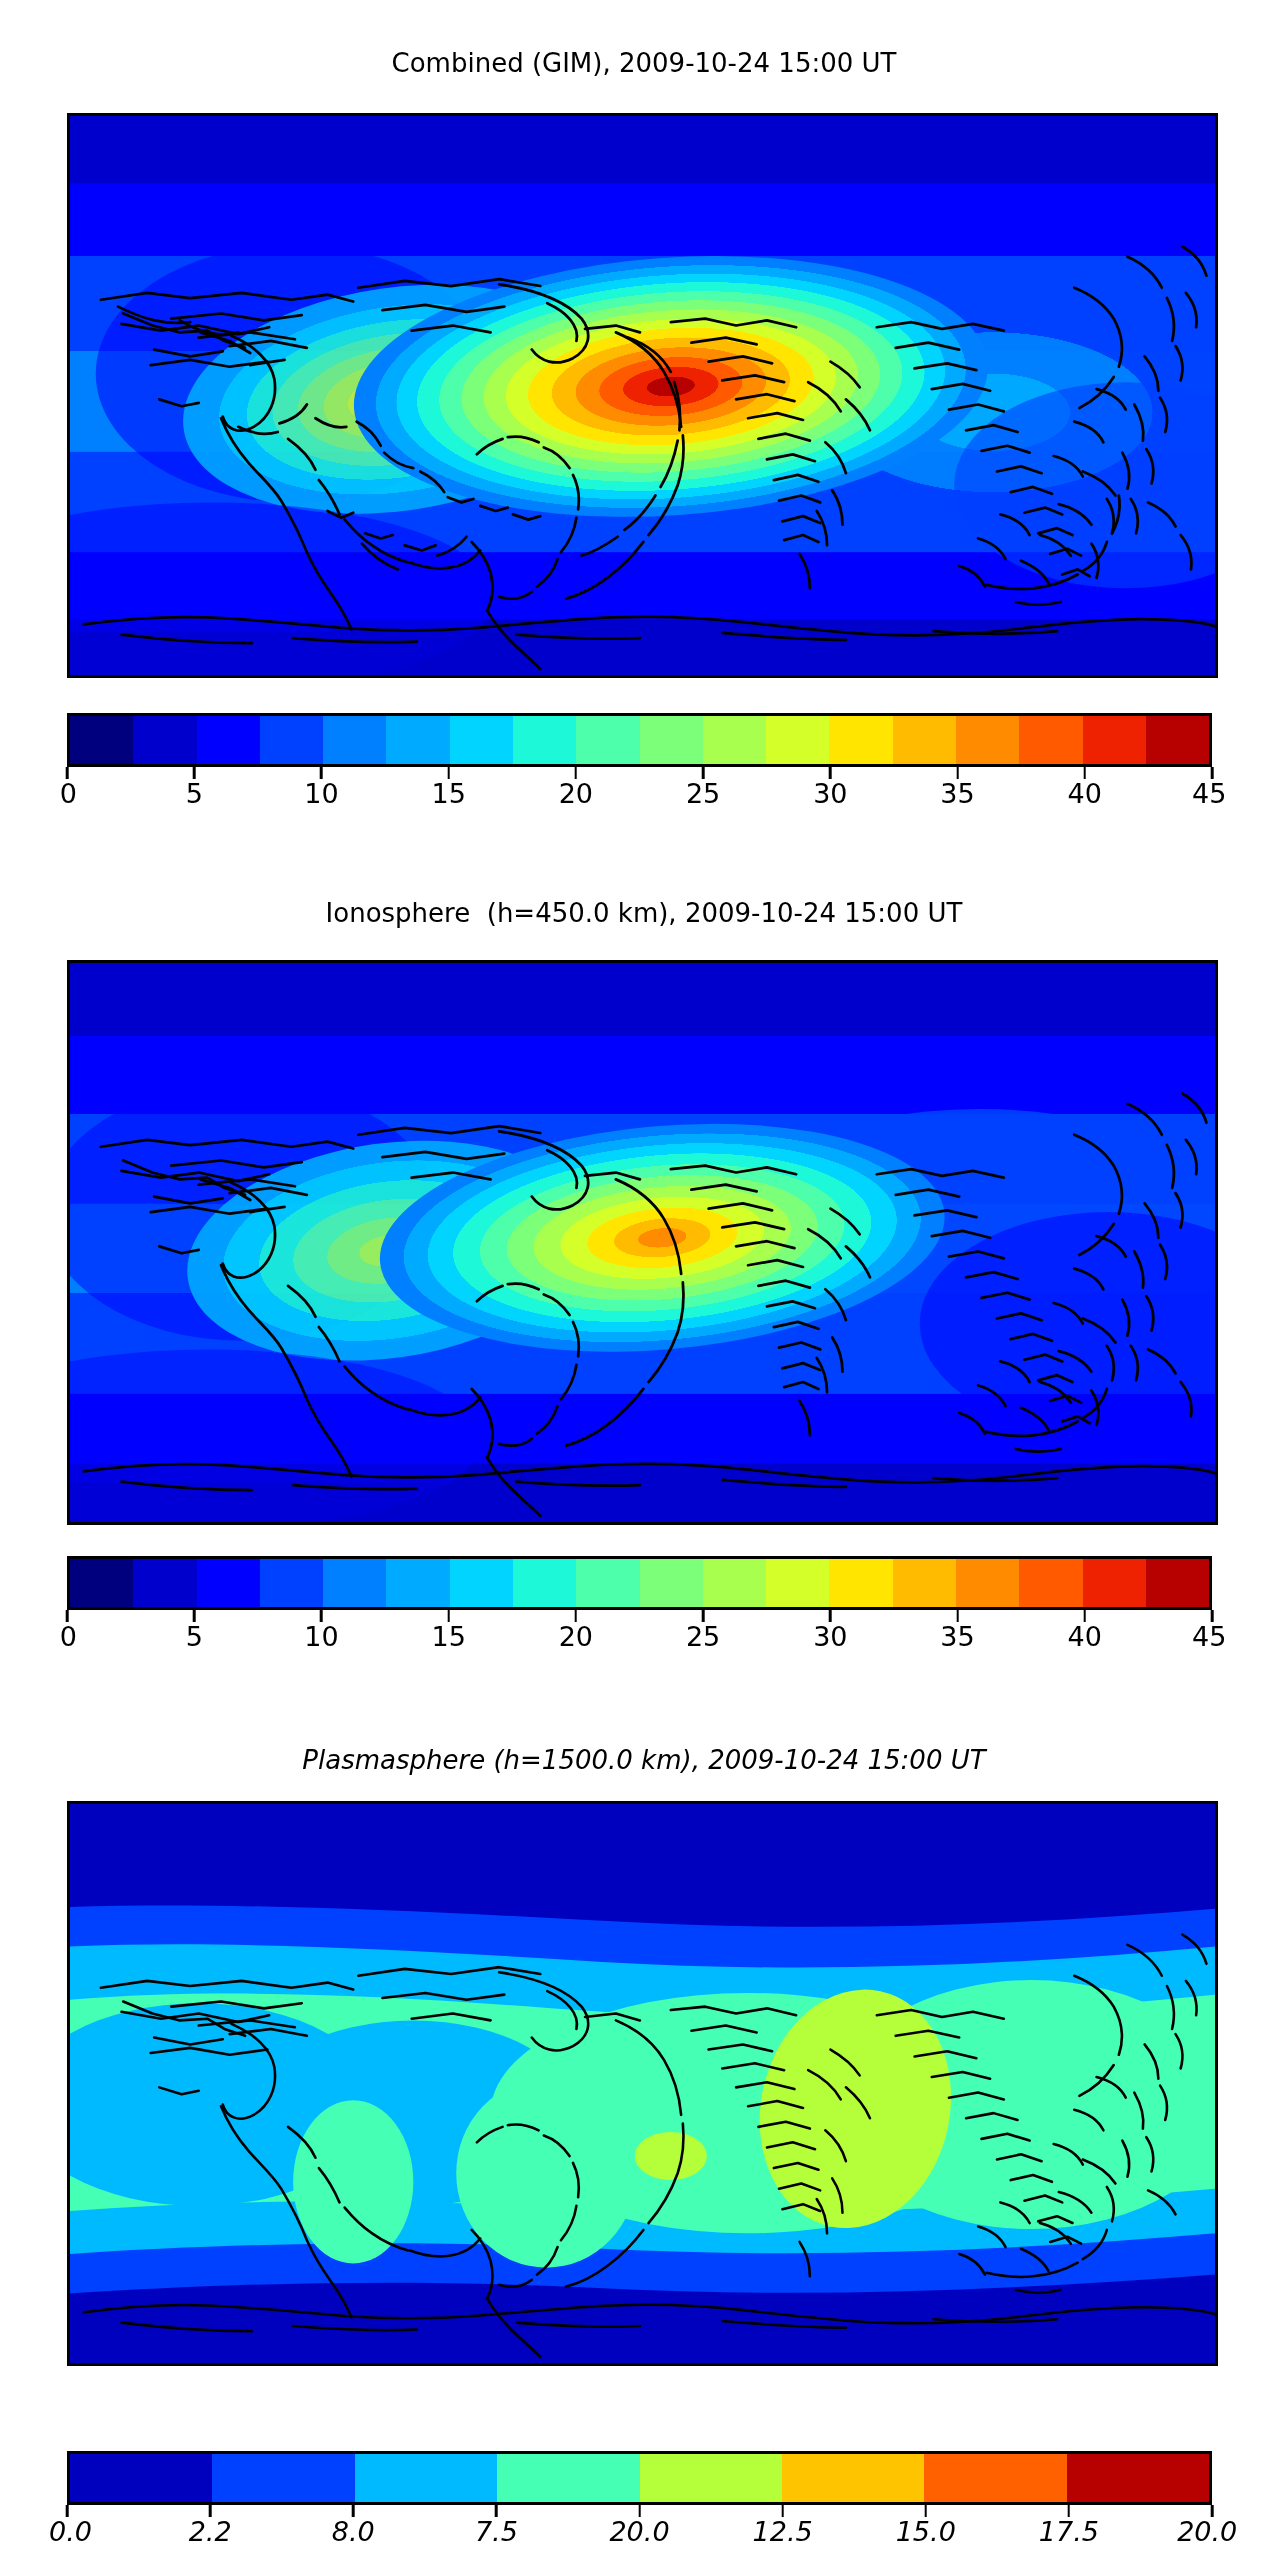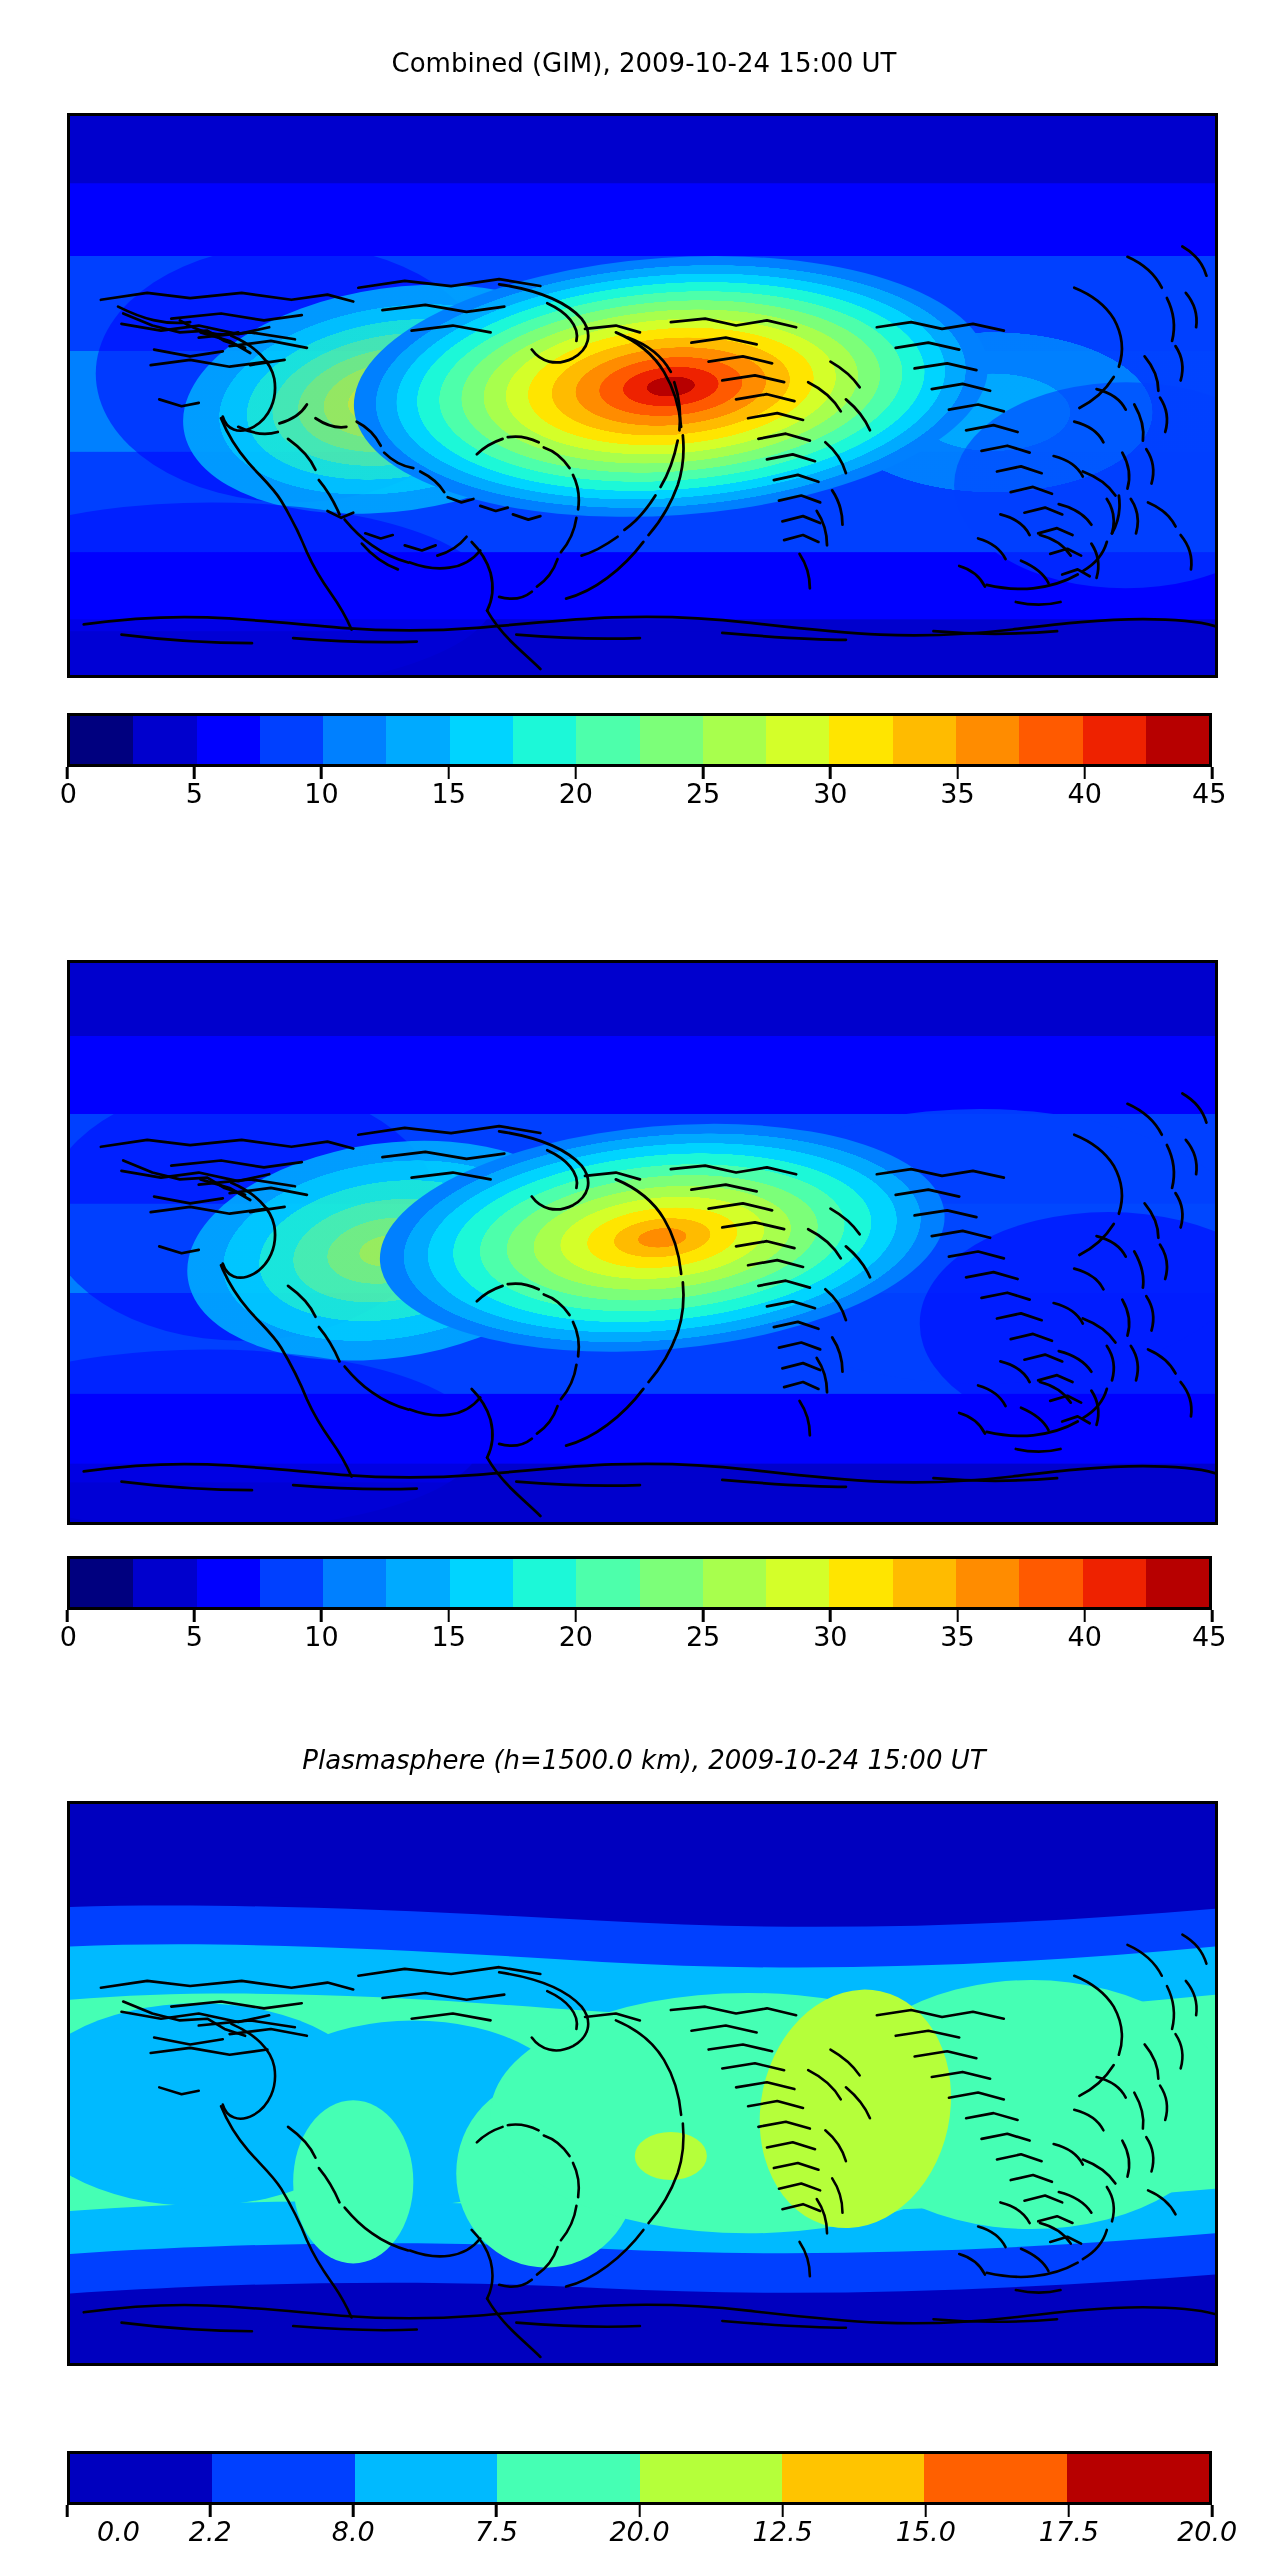--- a/index.html
+++ b/index.html
@@ -319,20 +319,21 @@
           <span style="left: 55.5556%;">25</span>
           <span style="left: 66.6667%;">30</span>
           <span style="left: 77.7778%;">35</span>
           <span style="left: 88.8889%;">40</span>
           <span style="left: 100%; transform: translateX(-58%);">45</span>
         </div>
     </div>
   </div>
 
   <div class="panel" style="top:850px;height:859px;">
+    <div class="panel-title" style="top:50px;">Ionosphere  (h=450.0 km), 2009-10-24 15:00 UT</div>
 
     <div class="map-frame" style="top:110px;height:559px;">
       <svg width="1145" height="559" viewBox="0 0 1334 651" preserveAspectRatio="none">
         <defs>
           <radialGradient id="p2main" cx="0.5" cy="0.5" r="0.5">
             <stop offset="0.000" stop-color="#ff8c00"></stop>
             <stop offset="0.085" stop-color="#ff8c00"></stop>
             <stop offset="0.086" stop-color="#ffbb00"></stop>
             <stop offset="0.170" stop-color="#ffbb00"></stop>
             <stop offset="0.171" stop-color="#ffe500"></stop>
@@ -735,21 +736,21 @@
           <i style="left: 12.5%;"></i>
           <i style="left: 25%;"></i>
           <i style="left: 37.5%;"></i>
           <i style="left: 50%;"></i>
           <i style="left: 62.5%;"></i>
           <i style="left: 75%;"></i>
           <i style="left: 87.5%;"></i>
           <i style="left: 100%;"></i>
         </div>
       <div class="cbar-labels">
-          <span style="left: 0%; transform: translateX(-42%); margin-left: 48px;">0.0</span>
+          <span style="left: 0%; transform: translateX(-42%);">0.0</span>
           <span style="left: 12.5%;">2.2</span>
           <span style="left: 25%;">8.0</span>
           <span style="left: 37.5%;">7.5</span>
           <span style="left: 50%;">20.0</span>
           <span style="left: 62.5%;">12.5</span>
           <span style="left: 75%;">15.0</span>
           <span style="left: 87.5%;">17.5</span>
           <span style="left: 100%; transform: translateX(-58%);">20.0</span>
         </div>
     </div>

